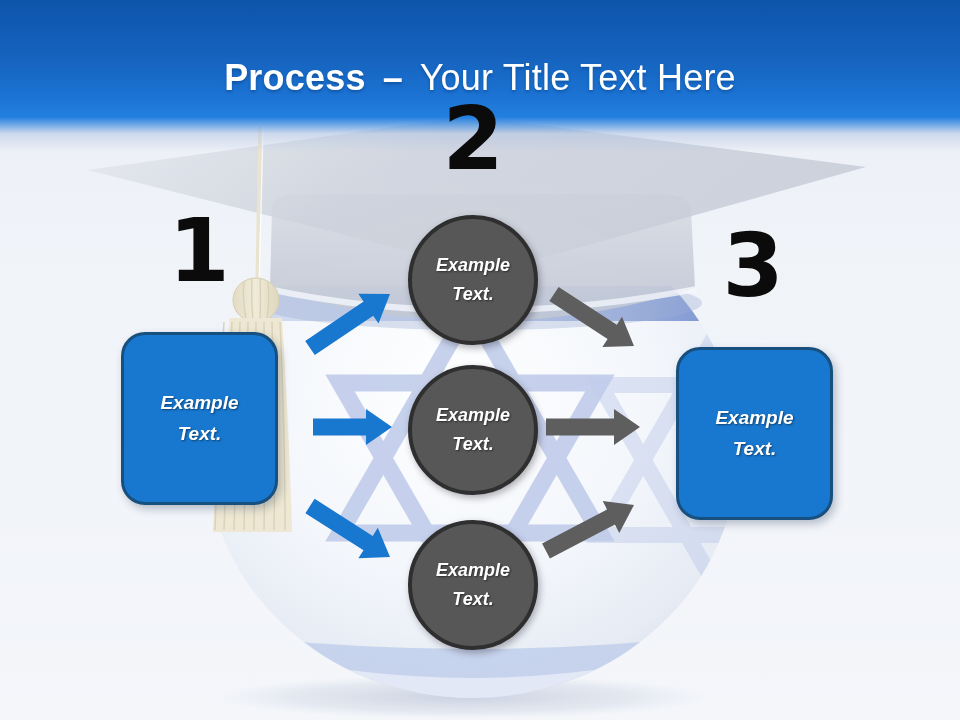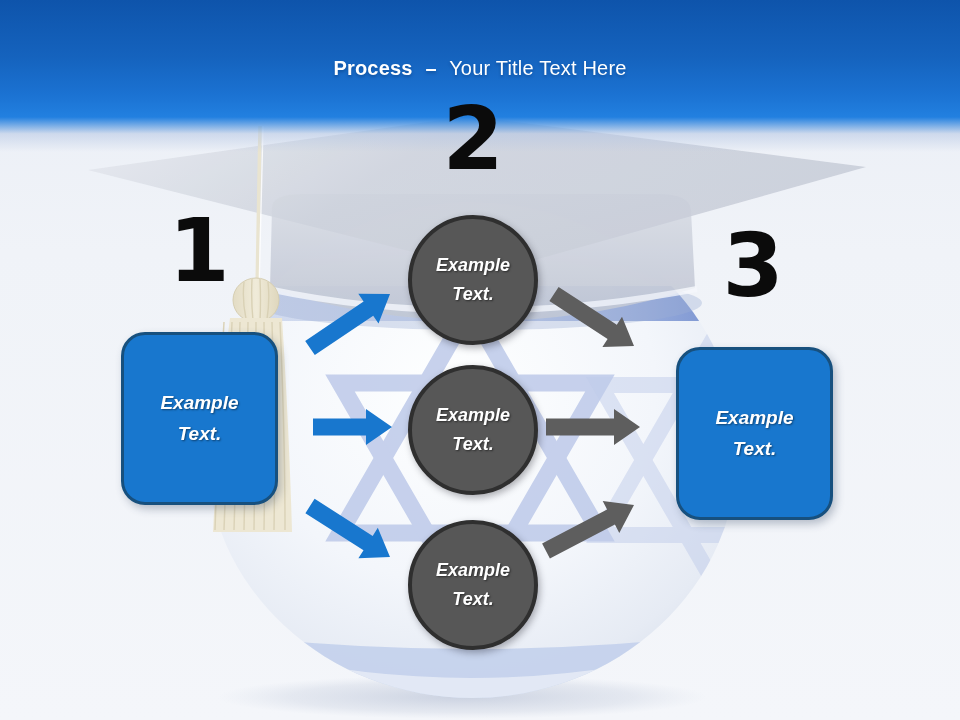--- a/index.html
+++ b/index.html
@@ -16,21 +16,21 @@
     background:linear-gradient(180deg,
       var(--header-top,#0E54AB) 0%,
       #1563BE 38%,
       #1B72D2 62%,
       var(--header-bottom,#2280E0) 77%,
       rgba(180,198,228,0.55) 88%,
       rgba(240,243,248,0) 100%);
   }
   .slide-title{
     position:absolute;left:0;top:57px;width:960px;text-align:center;z-index:6;
-    color:var(--title-white,#FFFFFF);font-size:20px;letter-spacing:.2px;
+    color:var(--title-white,#FFFFFF);font-size:36px;letter-spacing:.2px;
     text-shadow:0 2px 3px rgba(0,40,90,.35);
   }
   .slide-title .emph{font-weight:700;}
   .slide-title .sep{font-weight:700;margin:0 7px;}
   .slide-title .rest{font-weight:400;}
 
   
   .bg-art{position:absolute;left:0;top:0;z-index:0;}
 
   

